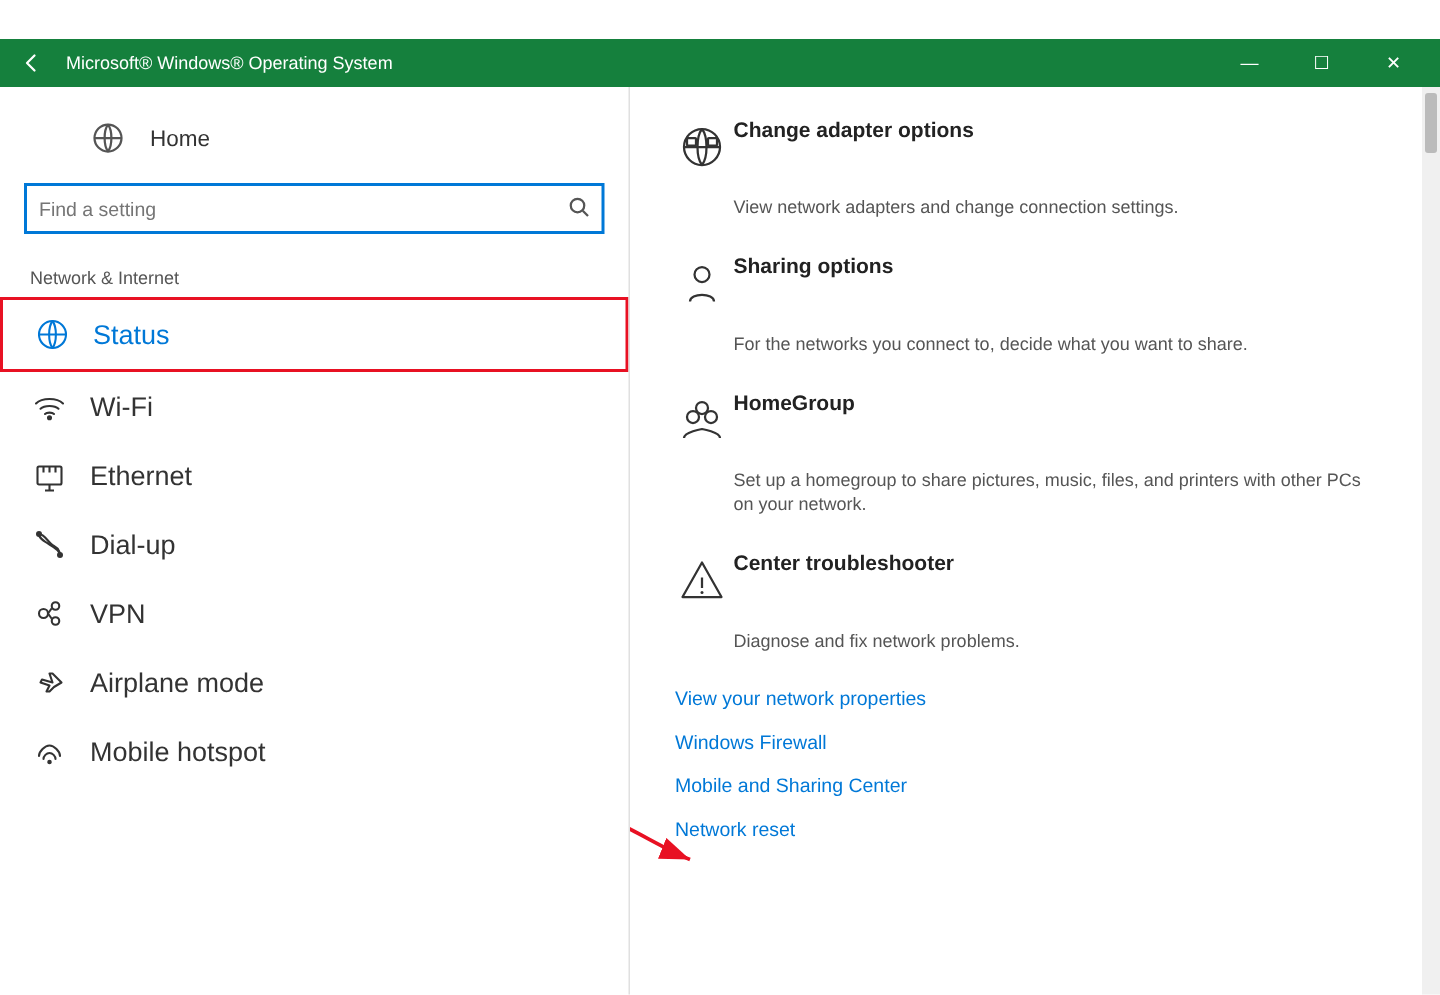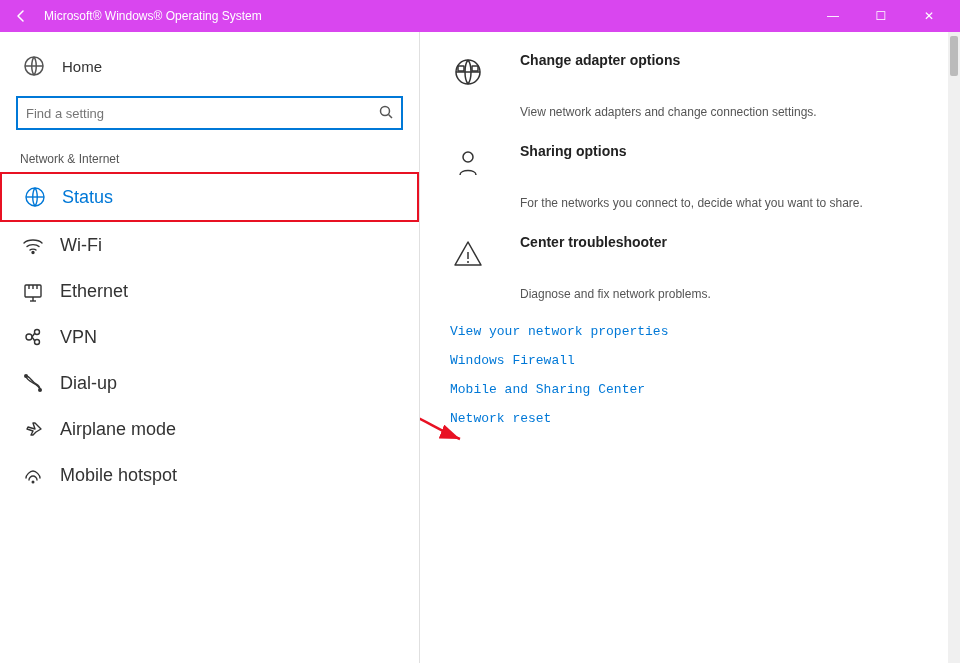--- a/index.html
+++ b/index.html
@@ -6,27 +6,28 @@
     body {
       width: 960px;
       height: 663px;
       font-family: 'Segoe UI', Arial, sans-serif;
       overflow: hidden;
       background: #fff;
     }
 
     
     .titlebar {
-      background: #d946ef;
+      background: #15803d;
       height: 32px;
       display: flex;
       align-items: center;
       padding: 0 8px;
       color: white;
       justify-content: space-between;
+      margin-top: 26px;
     }
     .titlebar-left {
       display: flex;
       align-items: center;
       gap: 10px;
     }
     .titlebar-back {
       width: 26px;
       height: 26px;
       display: flex;
@@ -71,20 +72,21 @@
       flex-direction: column;
       overflow: hidden;
     }
 
     .sidebar-home {
       display: flex;
       align-items: center;
       gap: 14px;
       padding: 20px 20px 12px 20px;
       cursor: pointer;
+      margin-left: 38px;
     }
     .home-icon-wrap {
       width: 28px;
       height: 28px;
       display: flex;
       align-items: center;
       justify-content: center;
       color: #555;
       font-size: 20px;
     }
@@ -154,21 +156,21 @@
     .content {
       flex: 1;
       padding: 20px 30px 20px 30px;
       overflow-y: auto;
       position: relative;
     }
 
     .content-item {
       display: flex;
       align-items: flex-start;
-      gap: 34px;
+      gap: 3px;
       margin-bottom: 22px;
     }
     .content-icon {
       width: 36px;
       height: 36px;
       display: flex;
       align-items: center;
       justify-content: center;
       font-size: 26px;
       color: #333;
@@ -189,21 +191,20 @@
       margin-top: 36px;
     }
 
     .content-link {
       display: block;
       font-size: 13px;
       color: #0078d7;
       text-decoration: none;
       margin-bottom: 14px;
       cursor: pointer;
-      font-family: Liberation Mono, monospace;
     }
 
     
     .content::-webkit-scrollbar { width: 10px; }
     .content::-webkit-scrollbar-track { background: #f0f0f0; }
     .content::-webkit-scrollbar-thumb { background: #bbb; }
 
     
     .arrow-container {
       position: relative;
@@ -306,40 +307,40 @@
             <line x1="11" y1="17" x2="11" y2="21"></line>
             <line x1="8" y1="21" x2="14" y2="21"></line>
           </svg>
         </div>
         <span class="nav-label">Ethernet</span>
       </div>
 
       <div class="nav-item">
         <div class="nav-icon">
           <svg width="22" height="22" viewBox="0 0 22 22" fill="none" stroke="#333" stroke-width="1.4">
+            <path d="M4 4 C4 10 18 12 18 18" stroke-linecap="round"></path>
+            <path d="M4 4 C8 4 10 10 14 12 C18 14 18 18 18 18" fill="none"></path>
+            <circle cx="4" cy="4" r="2" fill="#333" stroke="none"></circle>
+            <circle cx="18" cy="18" r="2" fill="#333" stroke="none"></circle>
+          </svg>
+        </div>
+        <span class="nav-label">Dial-up</span>
+      </div>
+
+      <div class="nav-item">
+        <div class="nav-icon">
+          <svg width="22" height="22" viewBox="0 0 22 22" fill="none" stroke="#333" stroke-width="1.4">
             <circle cx="7" cy="11" r="3"></circle>
             <circle cx="15" cy="6" r="2.5"></circle>
             <circle cx="15" cy="16" r="2.5"></circle>
             <line x1="10" y1="11" x2="12.5" y2="7.5"></line>
             <line x1="10" y1="11" x2="12.5" y2="14.5"></line>
           </svg>
         </div>
         <span class="nav-label">VPN</span>
-      </div>
-
-      <div class="nav-item">
-        <div class="nav-icon">
-          <svg width="22" height="22" viewBox="0 0 22 22" fill="none" stroke="#333" stroke-width="1.4">
-            <path d="M4 4 C4 10 18 12 18 18" stroke-linecap="round"></path>
-            <path d="M4 4 C8 4 10 10 14 12 C18 14 18 18 18 18" fill="none"></path>
-            <circle cx="4" cy="4" r="2" fill="#333" stroke="none"></circle>
-            <circle cx="18" cy="18" r="2" fill="#333" stroke="none"></circle>
-          </svg>
-        </div>
-        <span class="nav-label">Dial-up</span>
       </div>
 
       <div class="nav-item">
         <div class="nav-icon">
           <svg width="22" height="22" viewBox="0 0 22 22" fill="none" stroke="#333" stroke-width="1.4">
             <path d="M19 11 L13 5 L11 5 L13 11 L6 9 L5 11 L11 13 L9 17 L11 17 L14 14 L19 11Z" stroke-linejoin="round"></path>
           </svg>
         </div>
         <span class="nav-label">Airplane mode</span>
       </div>
@@ -383,20 +384,34 @@
           <circle cx="16" cy="10" r="5"></circle>
           <path d="M8 28 C8 22 24 22 24 28"></path>
         </svg>
       </div>
       <div class="content-text">
         <h3>Sharing options</h3>
         <p>For the networks you connect to, decide what you want to share.</p>
       </div>
     </div>
 
+    <div class="content-item">
+      <div class="content-icon">
+        <svg width="32" height="32" viewBox="0 0 32 32" fill="none" stroke="#333" stroke-width="1.5">
+          <circle cx="10" cy="14" r="4"></circle>
+          <circle cx="22" cy="14" r="4"></circle>
+          <circle cx="16" cy="8" r="4"></circle>
+          <path d="M4 28 C4 24 16 22 16 22 C16 22 28 24 28 28"></path>
+        </svg>
+      </div>
+      <div class="content-text">
+        <h3>HomeGroup</h3>
+        <p>Set up a homegroup to share pictures, music, files, and printers with other PCs on your network.</p>
+      </div>
+    </div>
 
     <div class="content-item">
       <div class="content-icon">
         <svg width="32" height="32" viewBox="0 0 32 32" fill="none" stroke="#333" stroke-width="1.5">
           <path d="M16 4 L29 27 L3 27 Z" stroke-linejoin="round"></path>
           <line x1="16" y1="14" x2="16" y2="21"></line>
           <circle cx="16" cy="24" r="1" fill="#333" stroke="none"></circle>
         </svg>
       </div>
       <div class="content-text">

